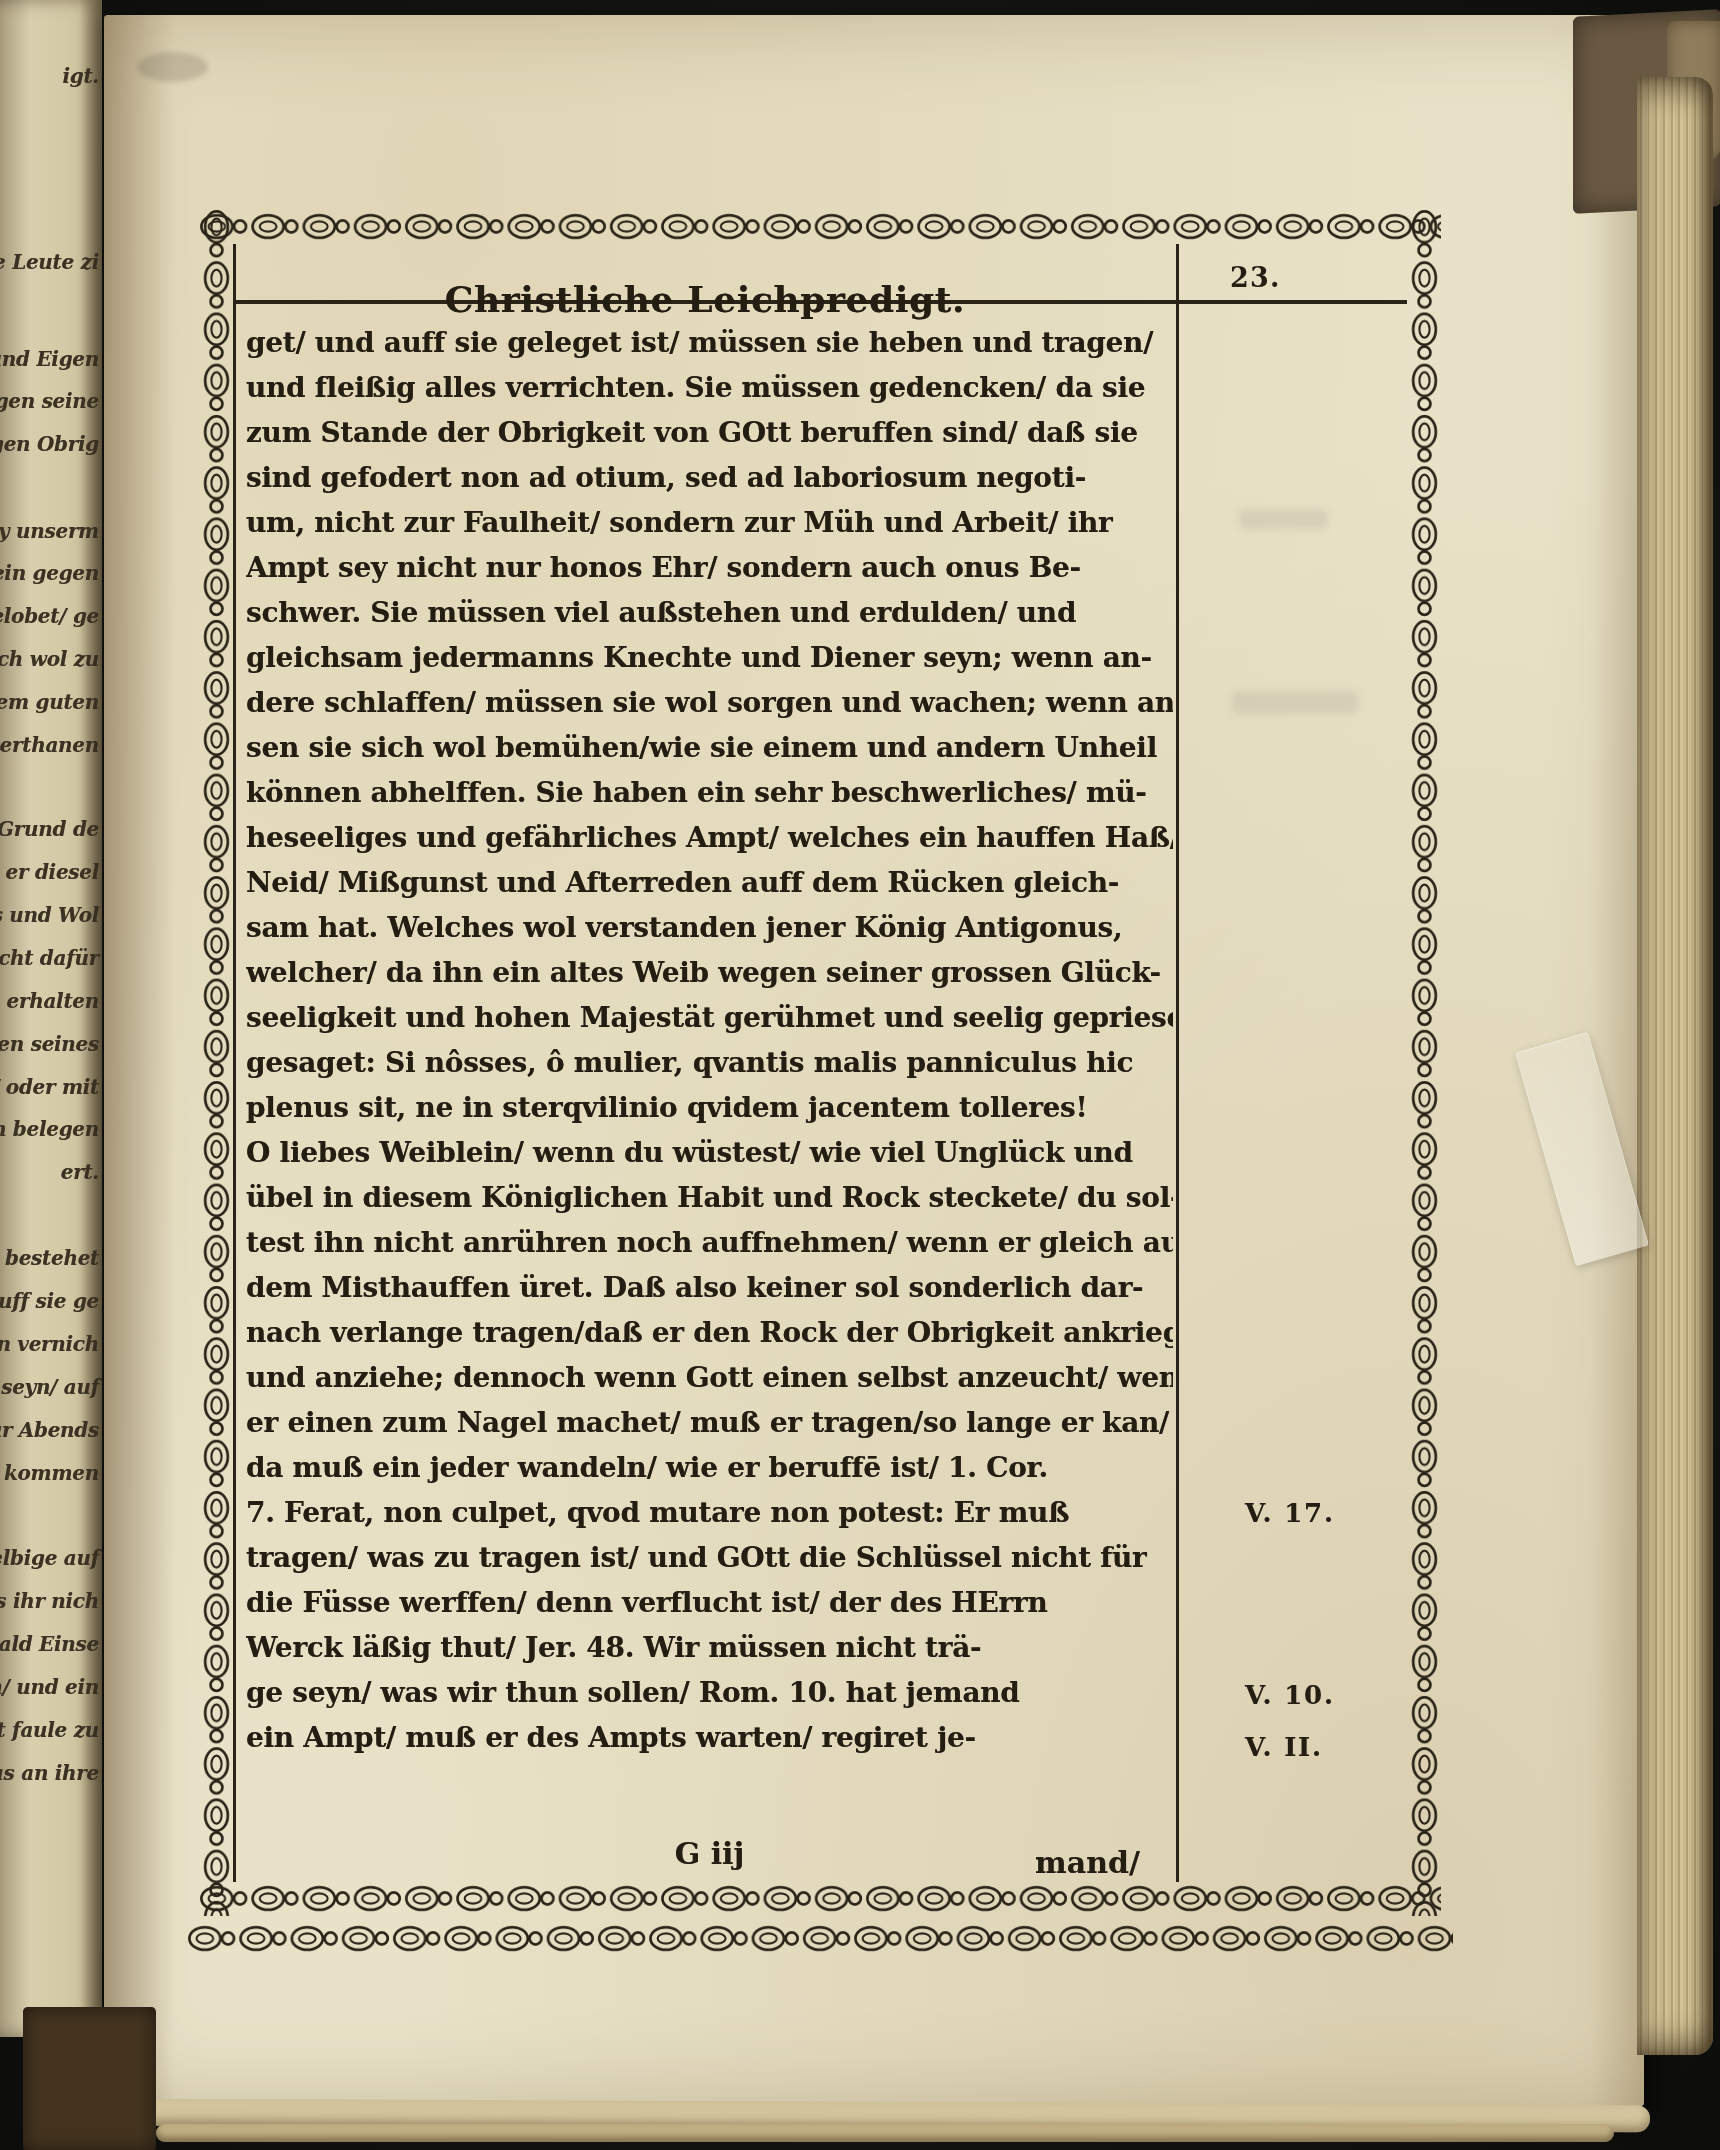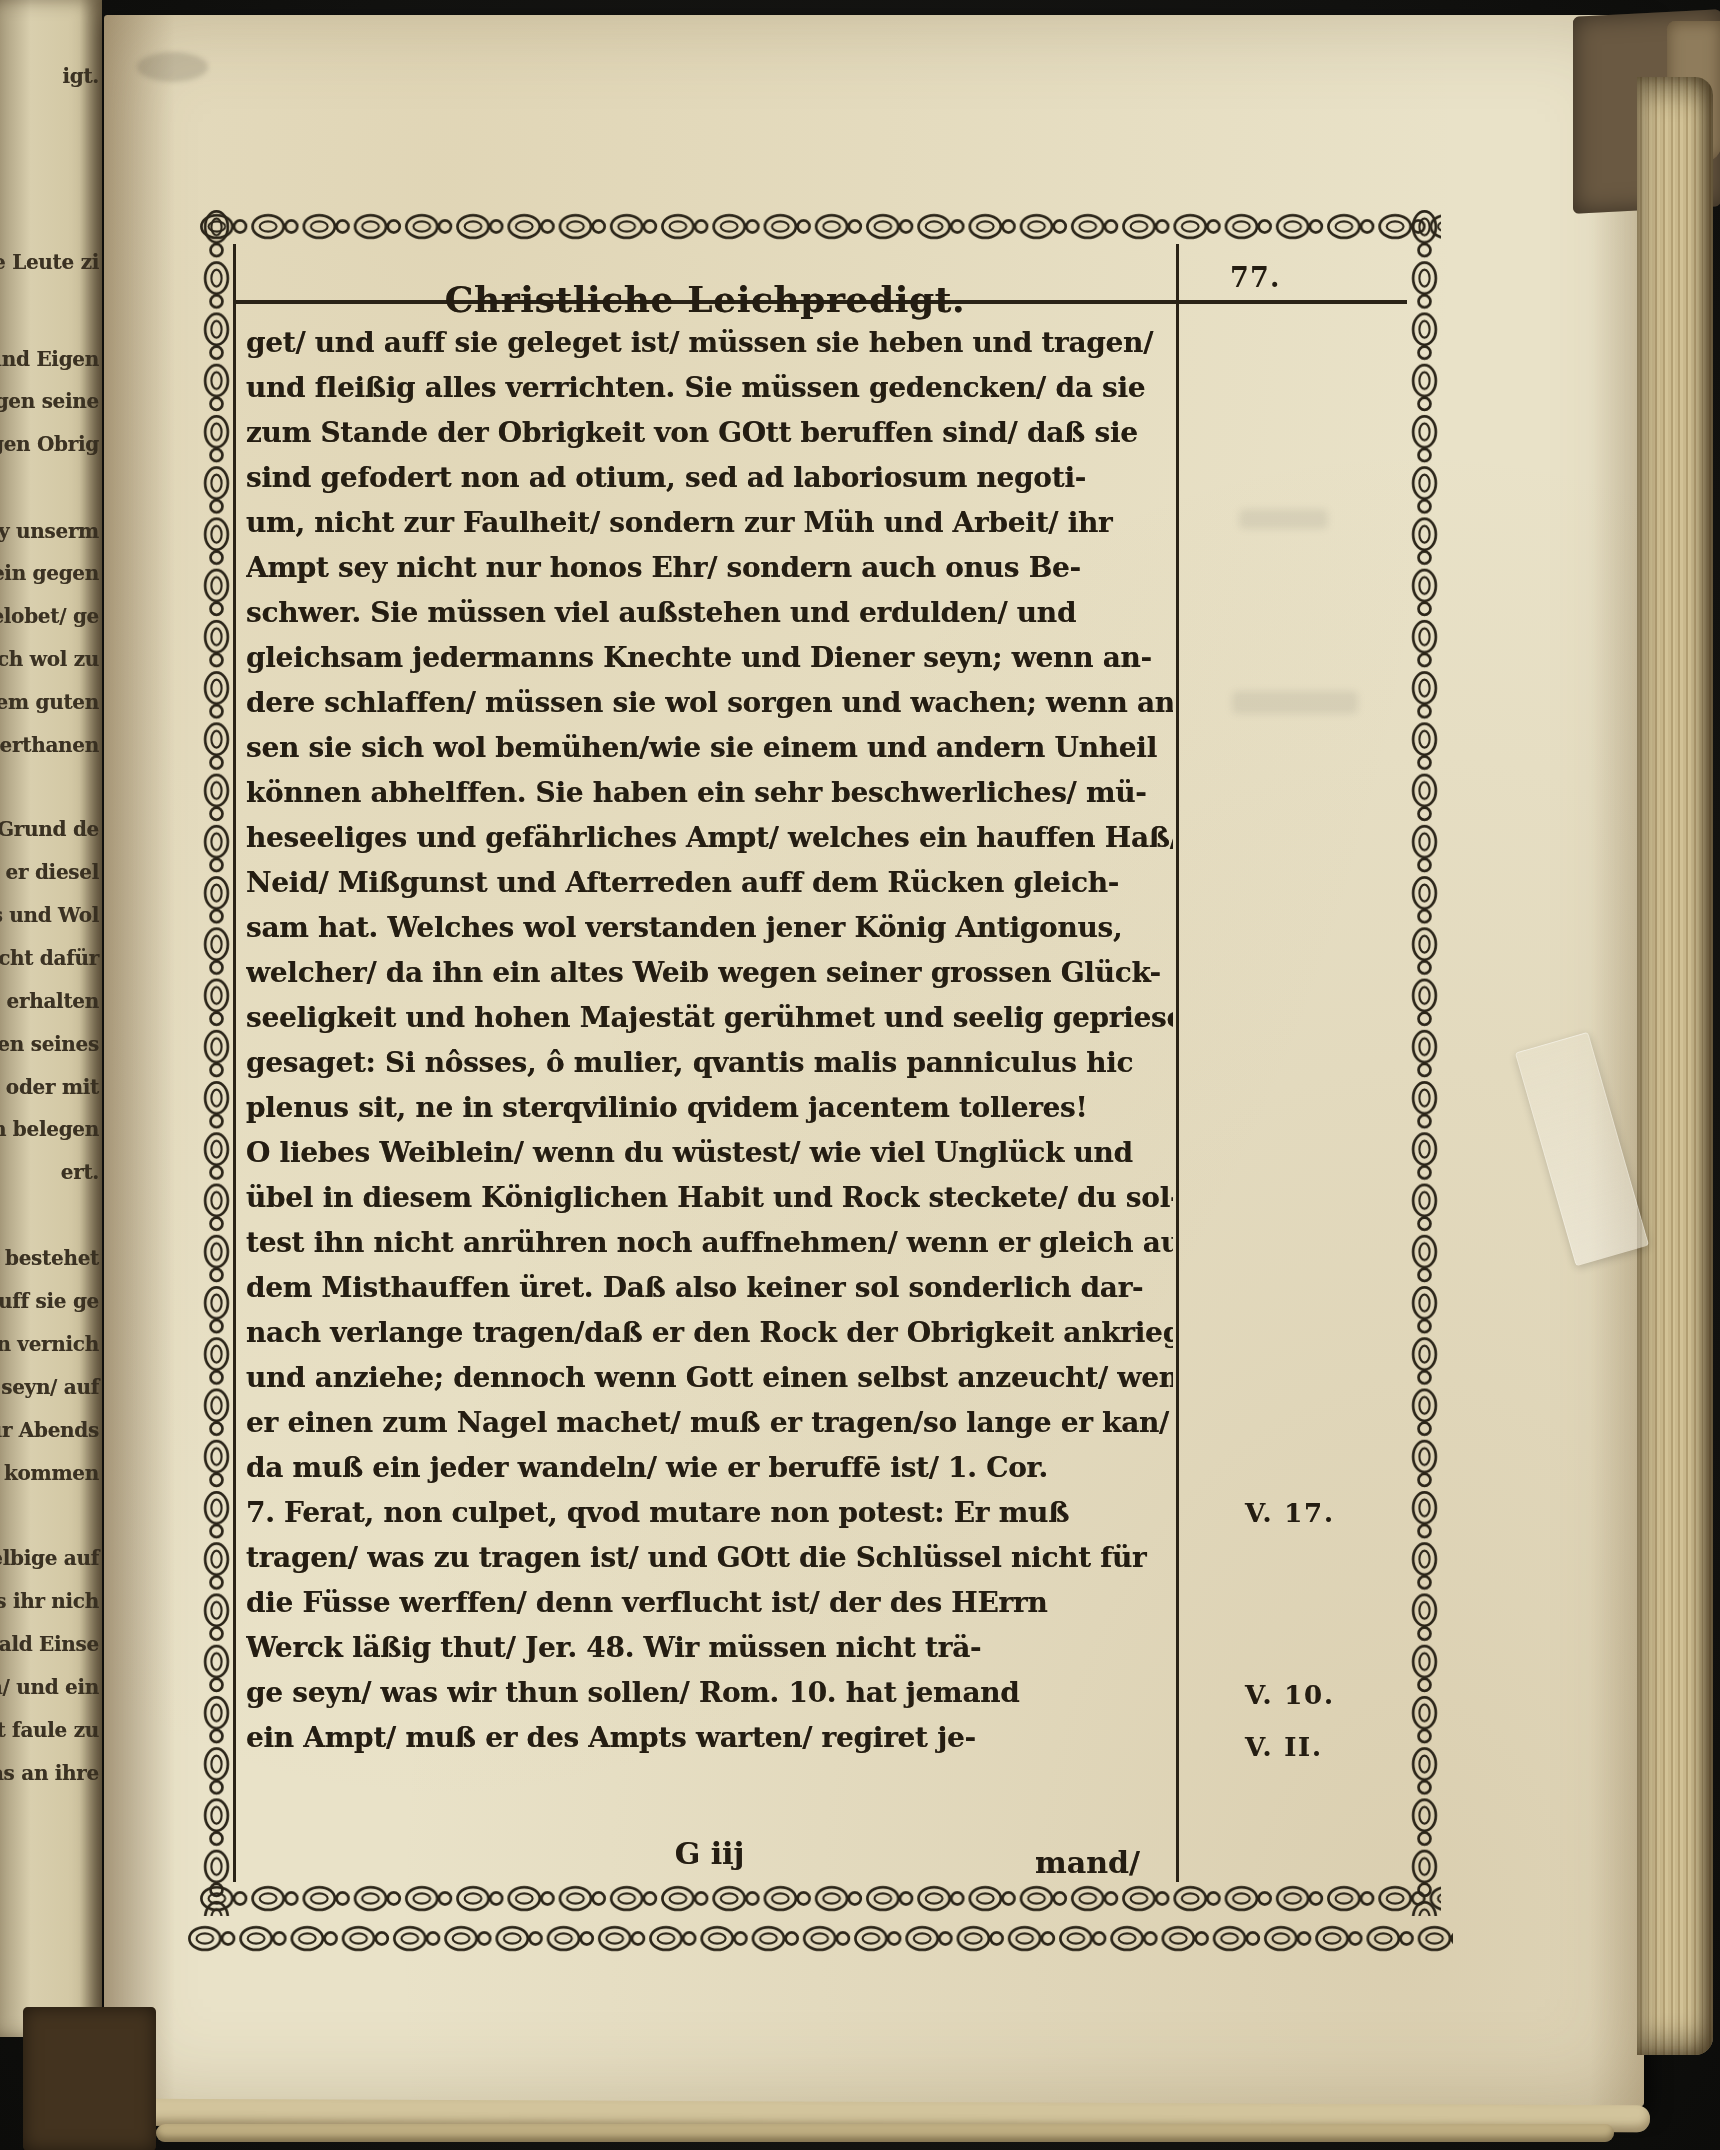--- a/index.html
+++ b/index.html
@@ -7,21 +7,21 @@
     radial-gradient(ellipse at 50% 45%, #1d1c19 0%, #121210 70%, #0c0c0a 100%);
     font-family:"DejaVu Serif", serif;}
   .scene *{position:absolute;box-sizing:border-box;}
 
   
   .left-page{left:0;top:55;width:102px;height:2037px;overflow:hidden;
     background:linear-gradient(90deg,#a99d7e 0%,#d9cfae 30%,#d2c7a3 78%,#8e8164 100%);
     box-shadow:inset -12px 0 16.7px rgba(60,45,25,.5);}
   .left-frag{position:absolute;right:3px;white-space:nowrap;font-weight:700;
     font-size:20px;line-height:1;color:#3b3223;letter-spacing:-0.3px;
-    text-shadow:0 0 0.6px rgba(59,50,35,.55);}
+    text-shadow:0 0 0.6px rgba(59,50,35,.55);font-style:italic;}
 
   
   .main-page{left:104px;top:15px;width:1540px;height:2091px;border-radius:3.6px;
     background:
       radial-gradient(ellipse at 22% 8%, rgba(180,150,90,.16), transparent 60%),
       radial-gradient(ellipse at 85% 92%, rgba(160,130,80,.2), transparent 55%),
       linear-gradient(90deg, rgba(90,65,35,.4), rgba(90,65,35,0) 71px),
       linear-gradient(270deg, rgba(120,95,55,.22), rgba(120,95,55,0) 54px),
       #e9e2c8;
     box-shadow:inset 0 0 89px rgba(110,85,45,.3), 6px 7.1px 20px rgba(0,0,0,.65);}
@@ -154,21 +154,21 @@
       </svg>
     <svg class="chain chain-right" viewBox="0 0 58 2865" width="35" height="1707">
         <rect width="100%" height="100%" fill="url(#chainV)"></rect>
       </svg>
 
     <div class="rule rule-left"></div>
     <div class="rule rule-divider"></div>
     <div class="rule rule-header"></div>
 
     <div class="title">Christliche Leichpredigt.</div>
-    <div class="pagenum">77.</div>
+    <div class="pagenum">23.</div>
 
     <div class="text-block">
 
     <div class="line">get/ und auff sie geleget ist/ müssen sie heben und tragen/</div>
         <div class="line">und fleißig alles verrichten.  Sie müssen gedencken/ da sie</div>
         <div class="line">zum Stande der Obrigkeit von GOtt beruffen sind/ daß sie</div>
         <div class="line">sind gefodert non ad otium, sed ad laboriosum negoti-</div>
         <div class="line">um, nicht zur Faulheit/ sondern zur Müh und Arbeit/ ihr</div>
         <div class="line">Ampt sey nicht nur honos Ehr/ sondern auch onus Be-</div>
         <div class="line">schwer.   Sie müssen viel außstehen und erdulden/ und</div>

